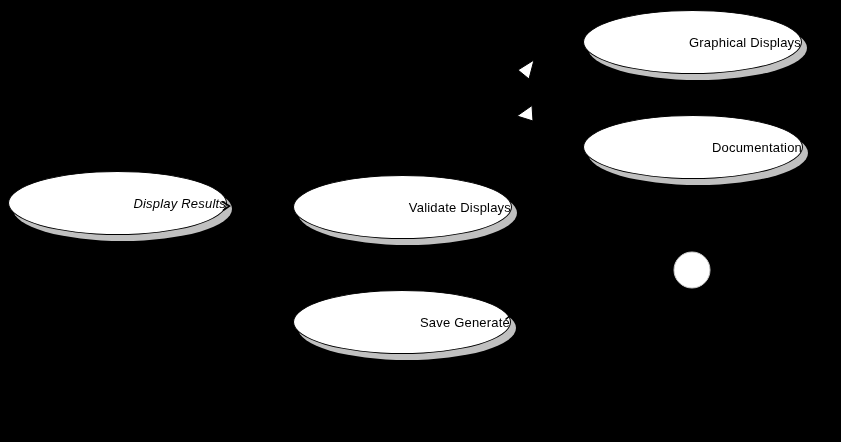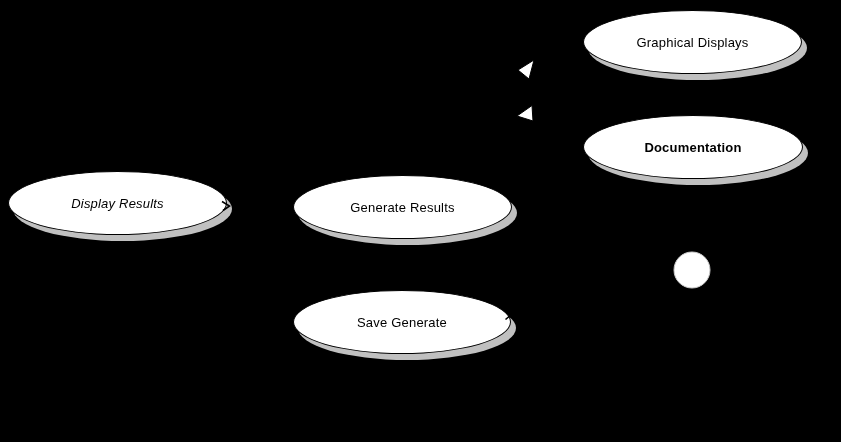--- a/index.html
+++ b/index.html
@@ -22,34 +22,34 @@
   .uc .face {
     position: absolute;
     left: 0; top: 0;
     width: 100%; height: 100%;
     box-sizing: border-box;
     border-radius: 50%;
     background: #ffffff;
     border: 1.5px solid #000000;
     display: flex;
     align-items: center;
-    justify-content: center;
+    justify-content: flex-end;
   }
   .uc .label {
     font-size: 13px;
     color: #000000;
     white-space: nowrap;
     letter-spacing: 0.2px;
   }
   #uc-display   { left:   8px; top: 171px; width: 219px; height: 64px; font-style: italic; }
   #uc-generate  { left: 293px; top:  60px; width: 219px; height: 64px; }
   #uc-validate  { left: 293px; top: 175px; width: 219px; height: 64px; }
   #uc-save      { left: 293px; top: 290px; width: 218px; height: 64px; }
   #uc-graphical { left: 583px; top:  10px; width: 219px; height: 64px; }
-  #uc-doc       { left: 583px; top: 115px; width: 220px; height: 64px; font-weight: bold; }
+  #uc-doc       { left: 583px; top: 115px; width: 220px; height: 64px; }
   .overlay {
     position: absolute;
     left: 0; top: 0;
     width: 841px; height: 442px;
     z-index: 5;
   }
 </style>
 </head>
 <body>
 
@@ -59,21 +59,21 @@
     <div class="shadow"></div>
     <div class="face">
       <span class="label">Display Results</span>
     </div>
   </div>
 
 
   <div class="uc" id="uc-validate">
     <div class="shadow"></div>
     <div class="face">
-      <span class="label">Generate Results</span>
+      <span class="label">Validate Displays</span>
     </div>
   </div>
 
   <div class="uc" id="uc-save">
     <div class="shadow"></div>
     <div class="face">
       <span class="label">Save Generate</span>
     </div>
   </div>
 

